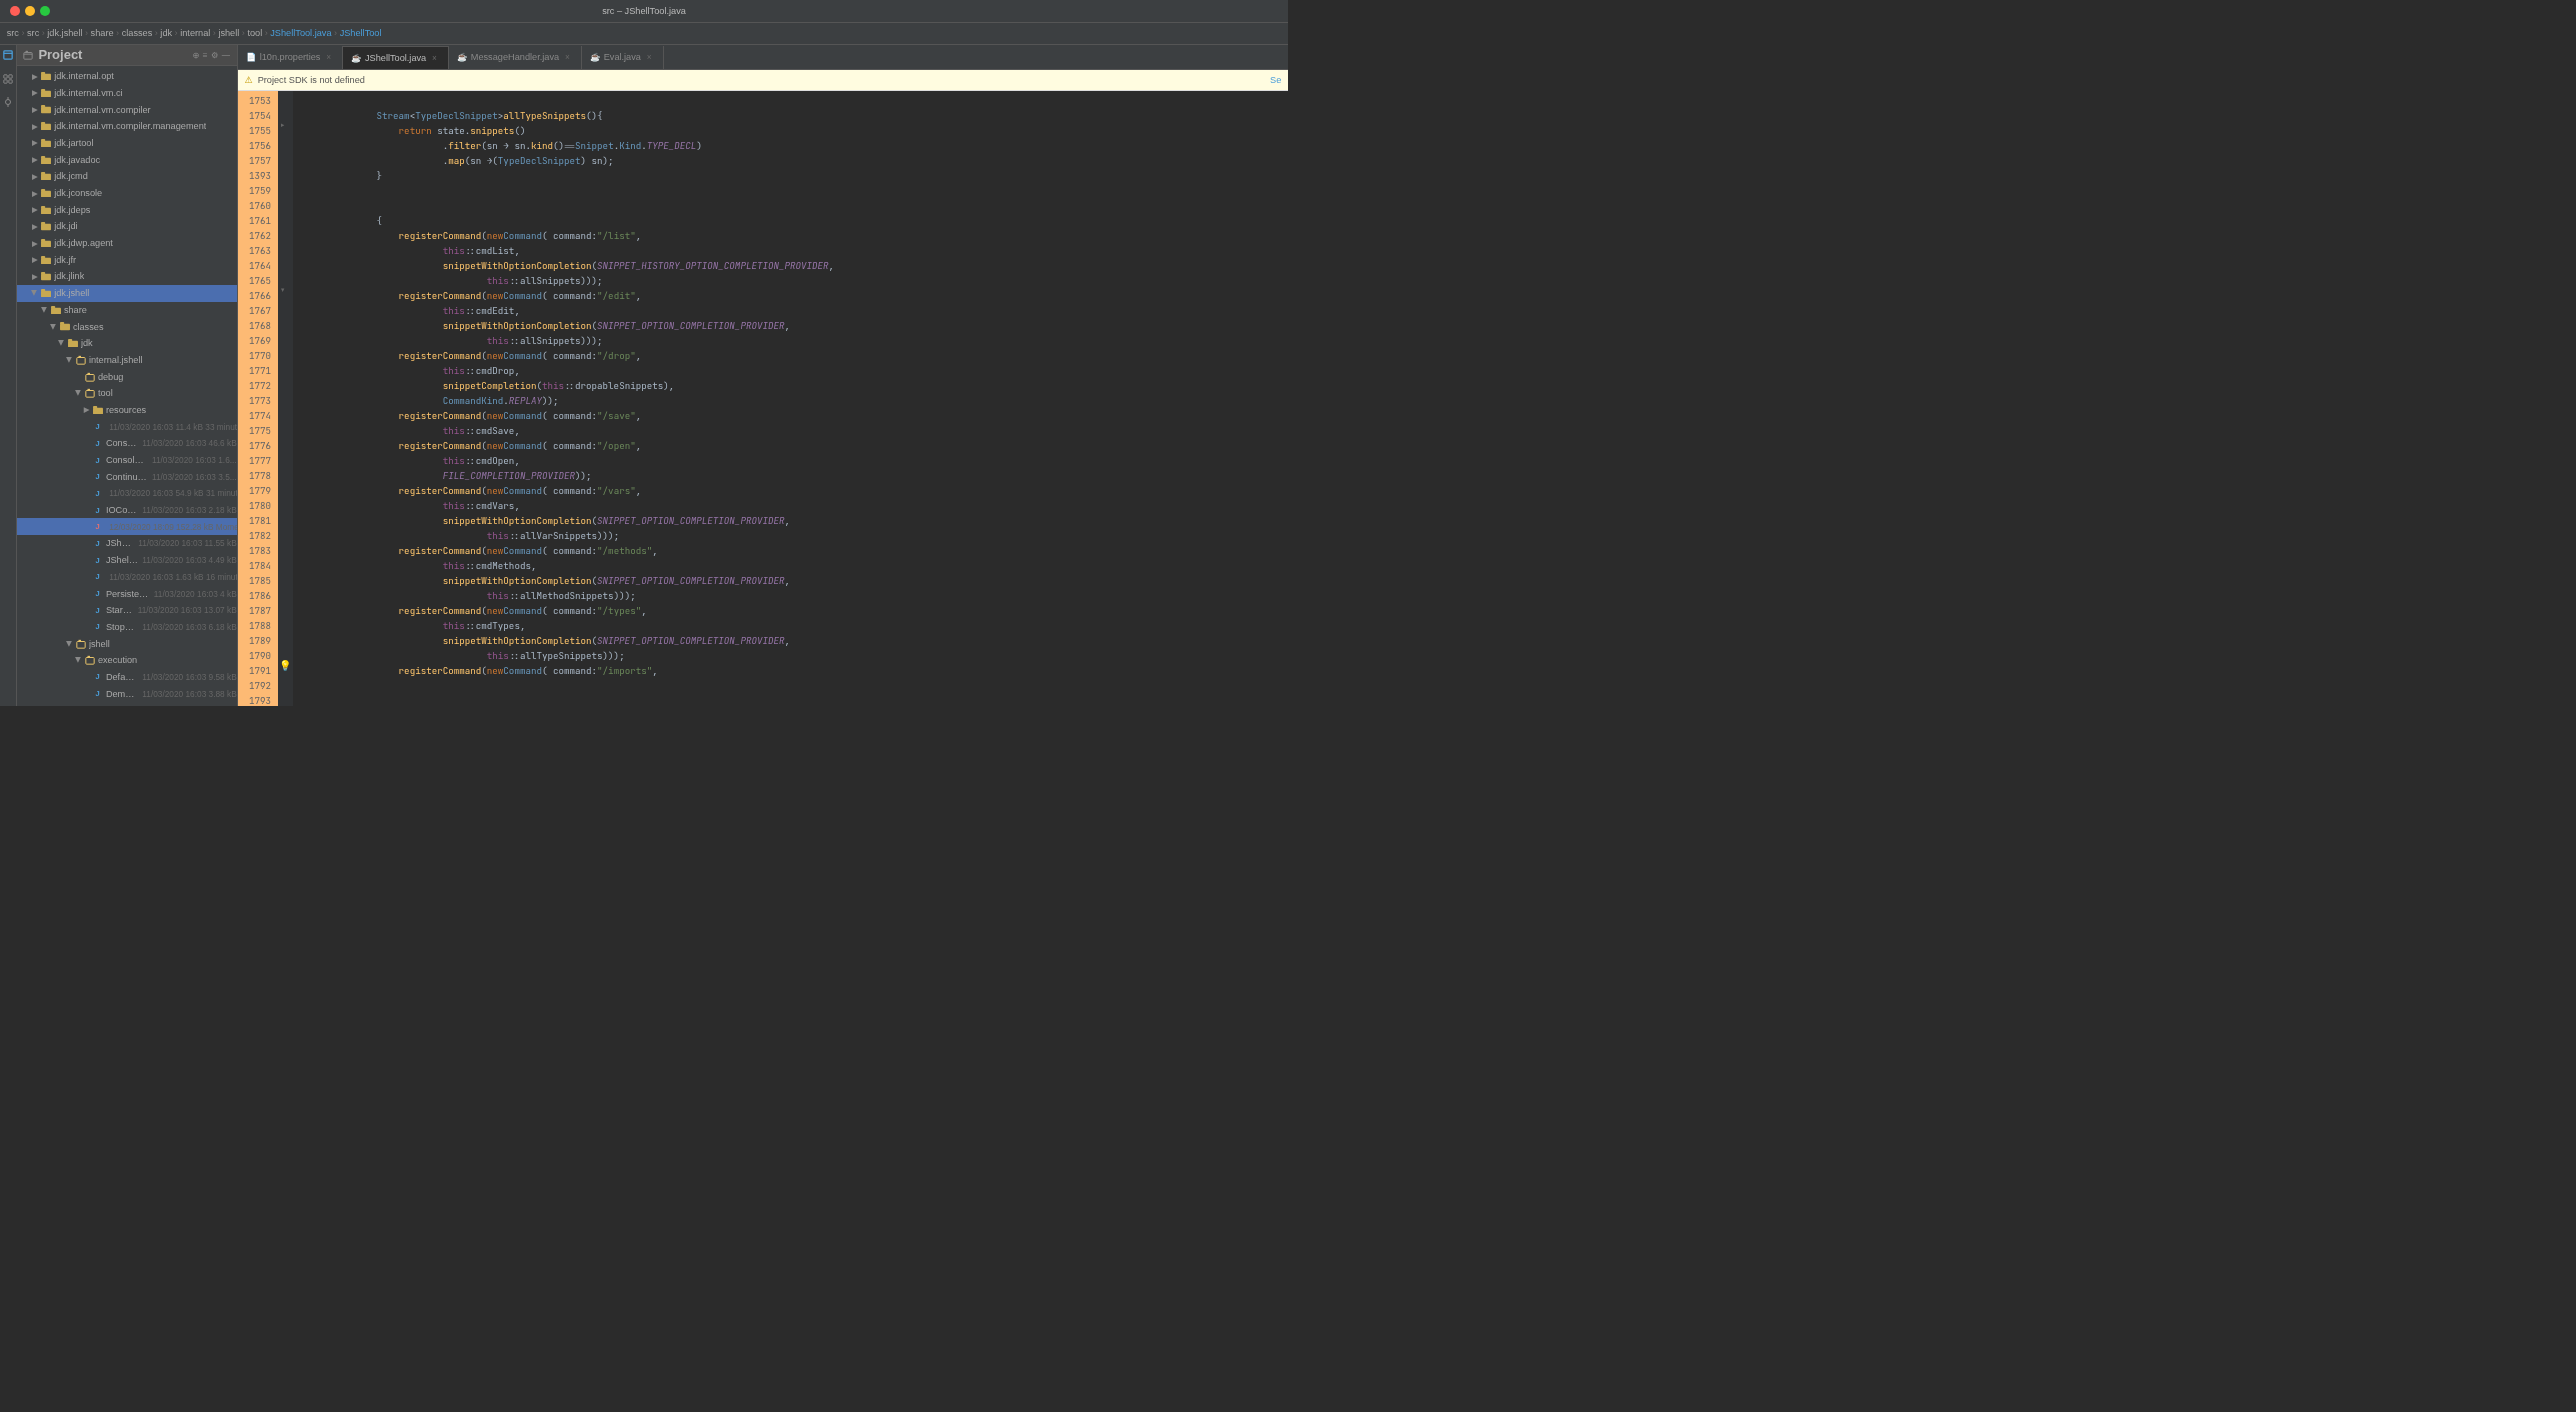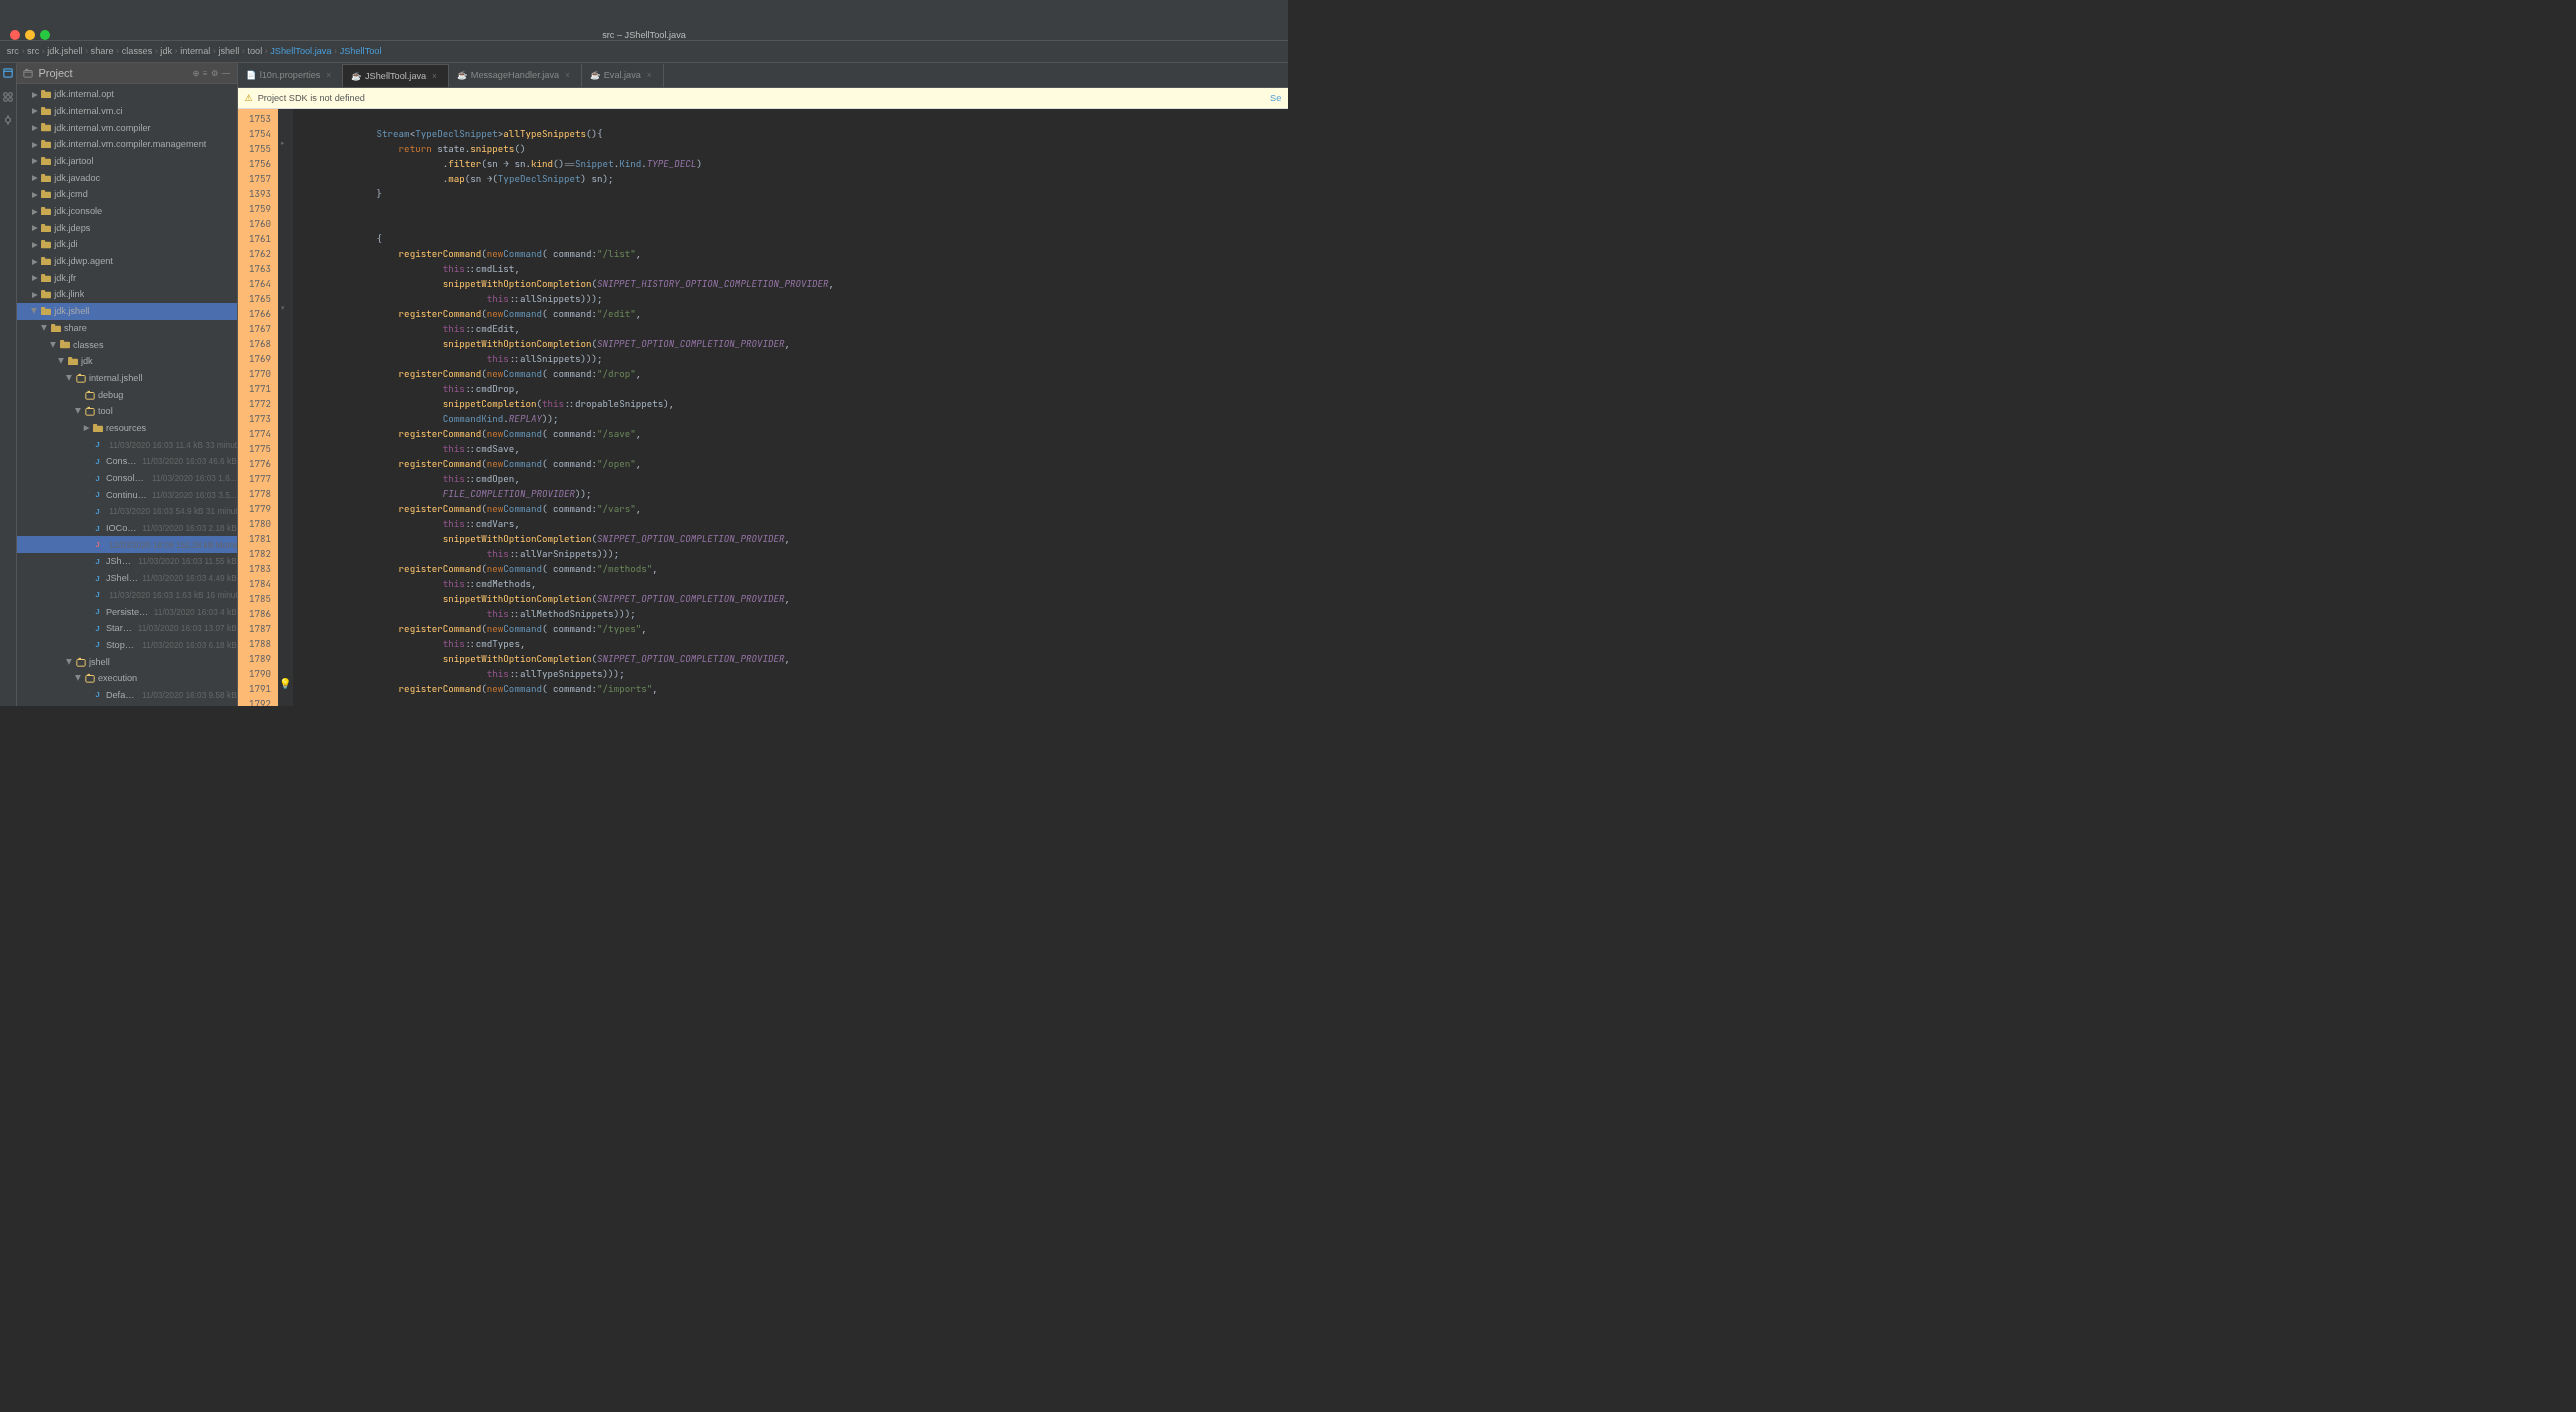--- a/index.html
+++ b/index.html
@@ -8,24 +8,24 @@
       background: #2b2b2b;
       color: #a9b7c6;
       font-size: 9.2px;
       overflow: hidden;
       width: 1288px;
       height: 706px;
     }
 
     
     .titlebar {
-      height: 41px;
+      height: 23px;
       background: #3c3f41;
       display: flex;
-      align-items: flex-end;
+      align-items: center;
       padding: 0 10px;
       border-bottom: 0.8px solid #555;
       position: relative;
     }
     .titlebar-buttons {
       display: flex;
       gap: 5px;
     }
     .btn-close { width: 10px; height: 10px; border-radius: 50%; background: #ff5f57; border: none; cursor: pointer; }
     .btn-min { width: 10px; height: 10px; border-radius: 50%; background: #febc2e; border: none; cursor: pointer; }
@@ -94,23 +94,24 @@
     .project-header {
       height: 21.6px;
       background: #4b4b4b;
       display: flex;
       align-items: center;
       padding: 0 6.7px;
       border-bottom: 0.8px solid #555;
       gap: 5px;
     }
     .project-header-title {
-      font-size: 11px;
+      font-size: 13px;
       color: #bbb;
       flex: 1;
+      font-weight: bold;
     }
     .project-header-icons {
       display: flex;
       gap: 3.3px;
     }
     .project-header-icon {
       color: #888;
       font-size: 8.3px;
       cursor: pointer;
     }

